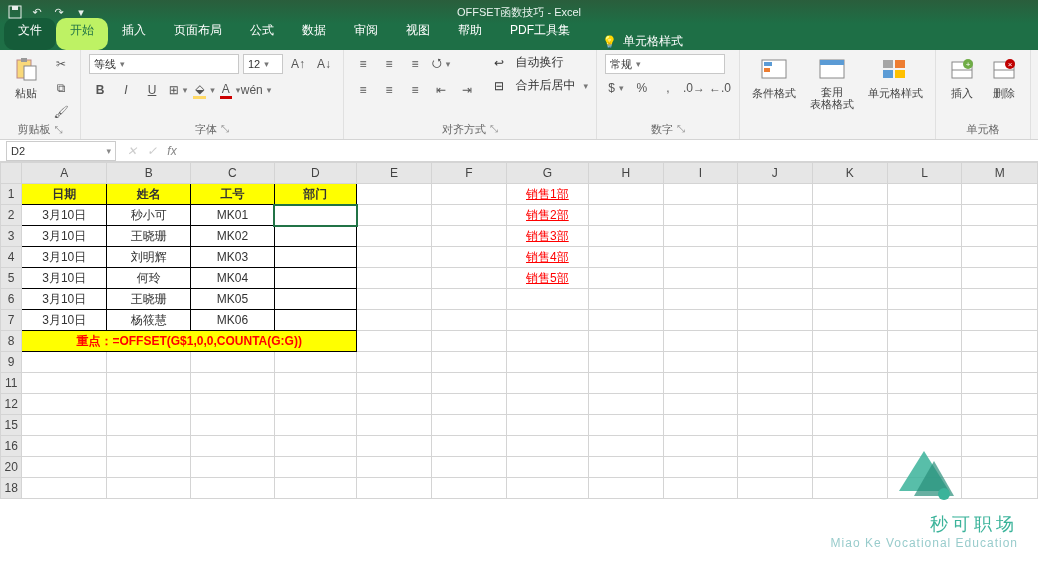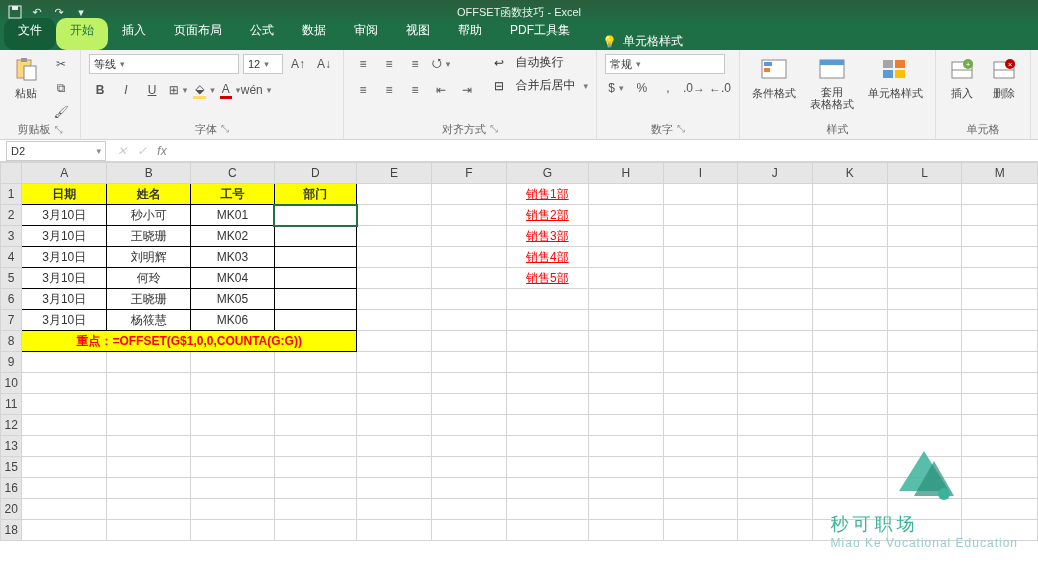--- a/index.html
+++ b/index.html
@@ -21,36 +21,36 @@
 .bigbtn .ic { width:28px; height:28px; }
 .row { display:flex; align-items:center; gap:4px; }
 .col { display:flex; flex-direction:column; gap:4px; }
 .smbtn { width:22px; height:20px; display:flex; align-items:center; justify-content:center; border:1px solid transparent; color:#555; }
 .sel { height:20px; border:1px solid #c8c8c8; background:#fff; display:flex; align-items:center; padding:0 4px; font-size:11px; }
 .sel.font { width:150px; }
 .sel.size { width:40px; }
 .dd::after { content:"▾"; font-size:9px; margin-left:4px; color:#777; }
 .expand { font-size:10px; color:#888; }
 .namebox-bar { height:22px; border-bottom:1px solid #d4d4d4; display:flex; align-items:center; background:#fff; }
-.namebox { width:100px; height:20px; border:1px solid #ccc; margin:0 6px; padding:0 4px; font-size:11px; display:flex; align-items:center; justify-content:space-between; }
+.namebox { width:110px; height:20px; border:1px solid #ccc; margin:0 6px; padding:0 4px; font-size:11px; display:flex; align-items:center; justify-content:space-between; }
 .fx-btn { width:20px; text-align:center; color:#888; font-style:italic; }
 .fx-input { flex:1; height:20px; border:none; padding:0 4px; font-size:11px; }
 .sheet { position:relative; overflow:auto; height:calc(570px - 24px - 26px - 90px - 22px); }
 table.grid { border-collapse:collapse; table-layout:fixed; }
 table.grid th, table.grid td { border:1px solid #d4d4d4; height:21px; font-size:12px; text-align:center; padding:0 2px; background:#fff; overflow:hidden; white-space:nowrap; }
 table.grid th { background:#e6e6e6; font-weight:normal; color:#444; position:sticky; }
 table.grid th.rowh { width:22px; background:#e6e6e6; }
 table.grid th.corner { width:22px; background:#e6e6e6; }
 table.grid th.colh { width:90px; }
 td.hdr { background:#ffff00 !important; font-weight:bold; border:1px solid #000 !important; }
 td.data { border:1px solid #000 !important; }
 td.formula { background:#ffff00 !important; color:#ff0000; font-weight:bold; border:1px solid #000 !important; }
 td.sales { color:#ff0000;text-decoration:underline; }
 td.selcell { outline:2px solid #217346; outline-offset:-1px; }
-.logo { position:absolute; right:20px; bottom:20px; text-align:left; pointer-events:none; }
+.logo { position:absolute; right:20px; bottom:20px; text-align:right; pointer-events:none; }
 .logo .shape { width:70px; height:60px; margin:0 auto 6px auto; position:relative; }
 .logo-txt { font-size:18px; color:#3bb39a; letter-spacing:4px; }
 .logo-sub { font-size:12px; color:#9cc; letter-spacing:1px; }
 svg { display:block; }
 </style>
 </head>
 <body>
 
 <div class="titlebar">
   <div class="qat">
@@ -215,23 +215,20 @@
             <svg width="28" height="28">
               <rect x="2" y="4" width="10" height="8" fill="#a5a5a5"></rect>
               <rect x="14" y="4" width="10" height="8" fill="#ed7d31"></rect>
               <rect x="2" y="14" width="10" height="8" fill="#5b9bd5"></rect>
               <rect x="14" y="14" width="10" height="8" fill="#ffc000"></rect>
             </svg>
           </span>
           <span>单元格样式</span>
         </div>
     </div>
-    <div class="group-label">
-        <span>样式</span>
-      </div>
   </div>
 
   <div class="group">
     <div class="group-body">
       <div class="bigbtn">
           <span class="ic">
             <svg width="28" height="28">
               <rect x="4" y="6" width="20" height="16" fill="#fff" stroke="#888"></rect>
               <line x1="4" y1="14" x2="24" y2="14" stroke="#888"></line>
               <circle cx="20" cy="8" r="5" fill="#70ad47"></circle>
@@ -425,69 +422,37 @@
           <td></td>
           <td></td>
           <td></td>
           <td></td>
           <td></td>
           <td></td>
           <td></td>
           <td></td>
         </tr>
         <tr>
-          <th class="rowh">10</th>
-          <td></td>
-          <td></td>
-          <td></td>
-          <td></td>
-          <td></td>
-          <td></td>
-          <td></td>
-          <td></td>
-          <td></td>
-          <td></td>
-          <td></td>
-          <td></td>
-          <td></td>
-        </tr>
-        <tr>
           <th class="rowh">11</th>
           <td></td>
           <td></td>
           <td></td>
           <td></td>
           <td></td>
           <td></td>
           <td></td>
           <td></td>
           <td></td>
           <td></td>
           <td></td>
           <td></td>
           <td></td>
         </tr>
         <tr>
           <th class="rowh">12</th>
-          <td></td>
-          <td></td>
-          <td></td>
-          <td></td>
-          <td></td>
-          <td></td>
-          <td></td>
-          <td></td>
-          <td></td>
-          <td></td>
-          <td></td>
-          <td></td>
-          <td></td>
-        </tr>
-        <tr>
-          <th class="rowh">13</th>
           <td></td>
           <td></td>
           <td></td>
           <td></td>
           <td></td>
           <td></td>
           <td></td>
           <td></td>
           <td></td>
           <td></td>

